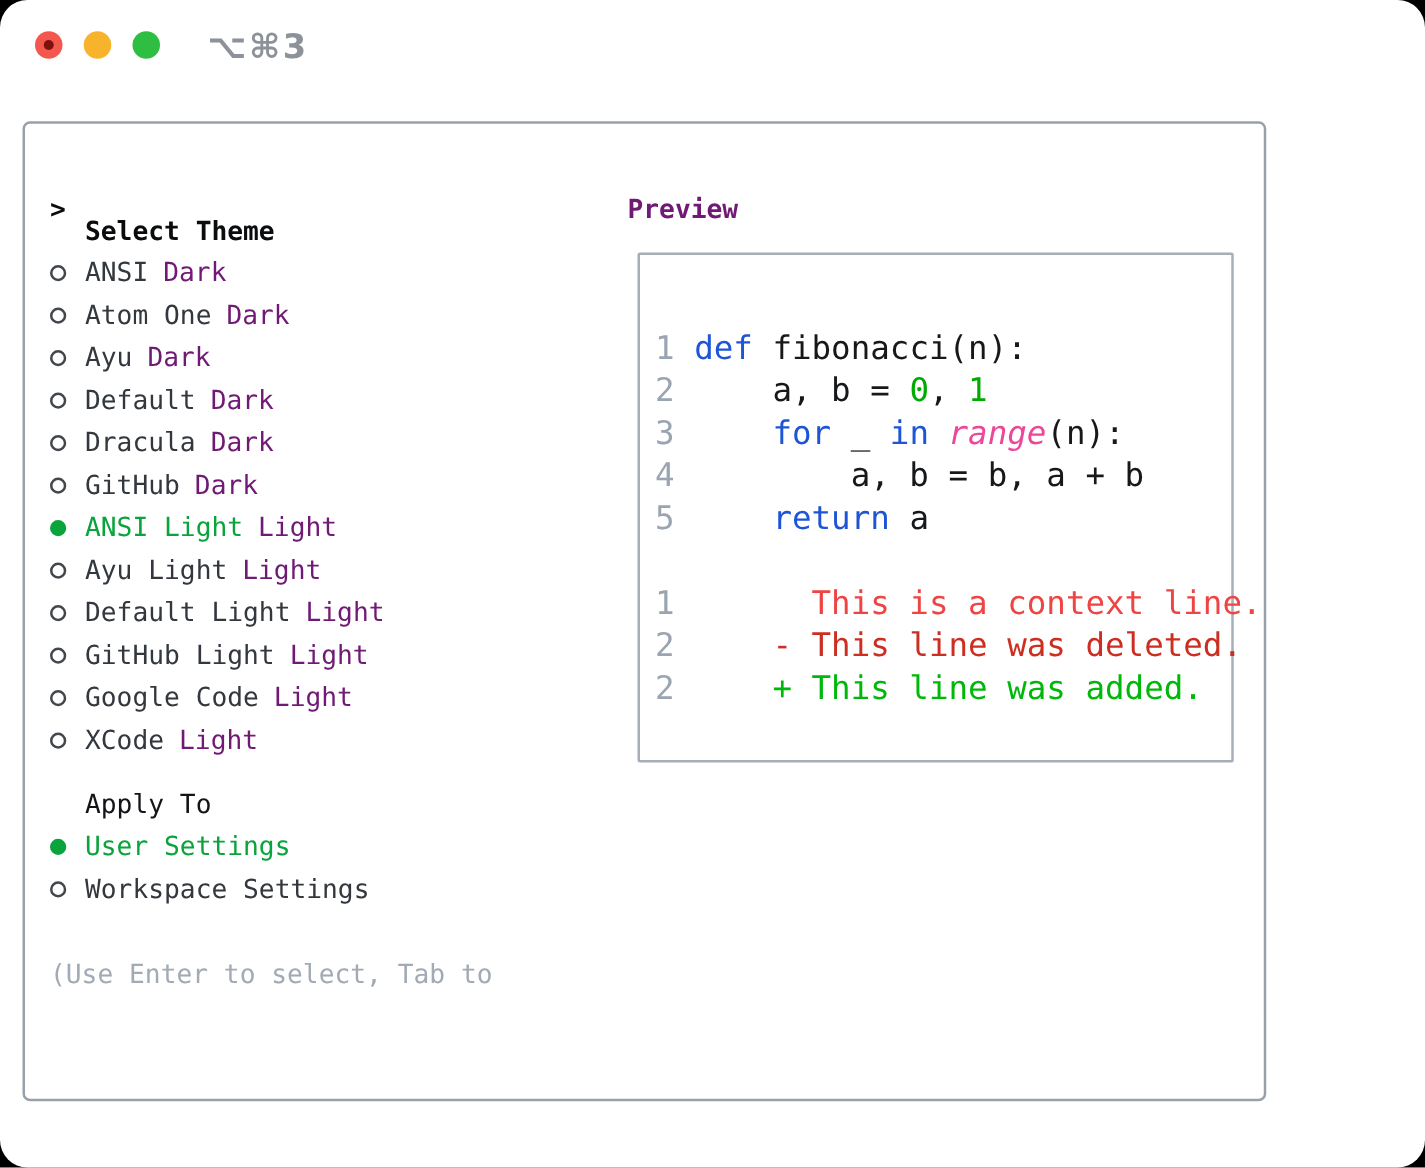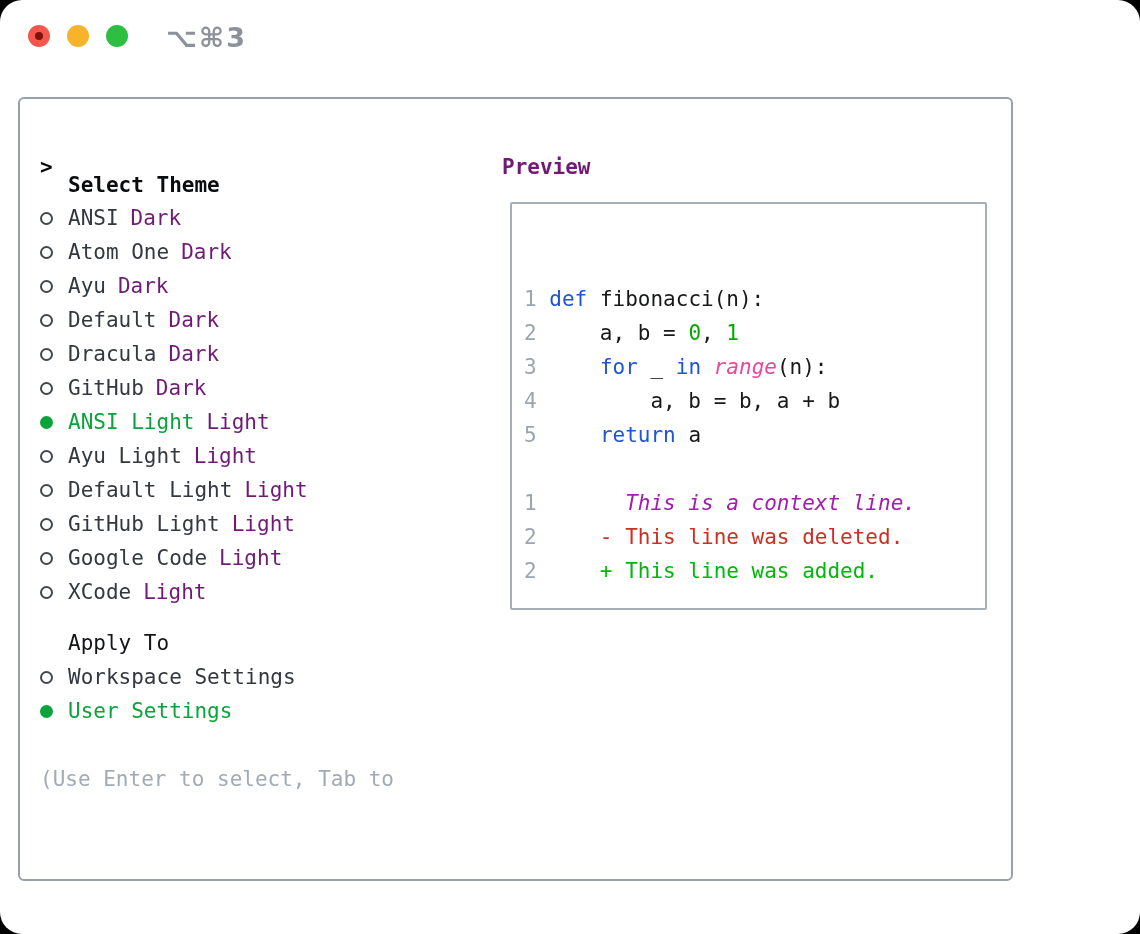--- a/index.html
+++ b/index.html
@@ -38,28 +38,28 @@
   .theme-list { position:absolute; left:20px; top:102px; }
   .apply-header { position:absolute; left:48px; top:527px; color:#121417; }
   .apply-list { position:absolute; left:20px; top:561px; }
   .hint { position:absolute; left:20px; top:663px; color:#a2aab5; white-space:pre; }
 
   
   .preview-title { position:absolute; left:482px; top:51px; height:34px;
                    display:flex; align-items:center; font-weight:bold; color:#701a75; }
   .preview-box { position:absolute; left:490px; top:103px; width:477px; height:408px;
                  border:2px solid #a6aeb8; border-radius:2px; background:#fff; }
-  .code-pre { padding:30px 0 0 12px; font-size:21px; line-height:34px; white-space:pre;margin-top:48px; }
+  .code-pre { padding:58px 0 0 12px; font-size:26px; line-height:34px; white-space:pre; }
   .code-line { height:34px; }
   .lineno { color:#9aa5b1; }
   .tok-pl  { color:#17181a; }
   .tok-kw  { color:#1e54d6; }
   .tok-fn  { color:#ec4899;font-style:italic; }
   .tok-num { color:#00ab00; }
-  .tok-ctx { color:#a21caf;font-style:italic; }
+  .tok-ctx { color:#ef4444; }
   .tok-del { color:#cc2f21; }
   .tok-add { color:#00b80a; }
 </style>
 </head>
 <body>
 
 <div class="window">
 
   <div class="titlebar">
     <span class="tl red">
@@ -164,29 +164,29 @@
           <span class="name">XCode</span>
           <span class="variant">Light</span>
         </div>
       </div>
 
     <div class="row apply-header">Apply To</div>
 
     <div class="apply-list" id="apply-list">
         <div class="row">
           <span class="marker-col">
+            <span class="radio sel"></span>
+          </span>
+          <span class="name sel">User Settings</span>
+        </div>
+        <div class="row">
+          <span class="marker-col">
             <span class="radio"></span>
           </span>
           <span class="name">Workspace Settings</span>
-        </div>
-        <div class="row">
-          <span class="marker-col">
-            <span class="radio sel"></span>
-          </span>
-          <span class="name sel">User Settings</span>
         </div>
       </div>
 
     <div class="hint" id="hint"><div>(Use Enter to select, Tab to</div></div>
 
     <div class="row preview-title">Preview</div>
 
     <div class="preview-box">
       <div class="code-pre" id="code-pre"><div class="code-line"><span class="lineno">1 </span><span class="tok-kw">def </span><span class="tok-pl">fibonacci(n):</span></div><div class="code-line"><span class="lineno">2 </span><span class="tok-pl">    a, b = </span><span class="tok-num">0</span><span class="tok-pl">, </span><span class="tok-num">1</span></div><div class="code-line"><span class="lineno">3 </span><span class="tok-pl">    </span><span class="tok-kw">for</span><span class="tok-pl"> _ </span><span class="tok-kw">in</span><span class="tok-pl"> </span><span class="tok-fn">range</span><span class="tok-pl">(n):</span></div><div class="code-line"><span class="lineno">4 </span><span class="tok-pl">        a, b = b, a + b</span></div><div class="code-line"><span class="lineno">5 </span><span class="tok-pl">    </span><span class="tok-kw">return</span><span class="tok-pl"> a</span></div><div class="code-line"><span class="lineno"></span></div><div class="code-line"><span class="lineno">1 </span><span class="tok-ctx">      This is a context line.</span></div><div class="code-line"><span class="lineno">2 </span><span class="tok-del">    - This line was deleted.</span></div><div class="code-line"><span class="lineno">2 </span><span class="tok-add">    + This line was added.</span></div></div>
     </div>

